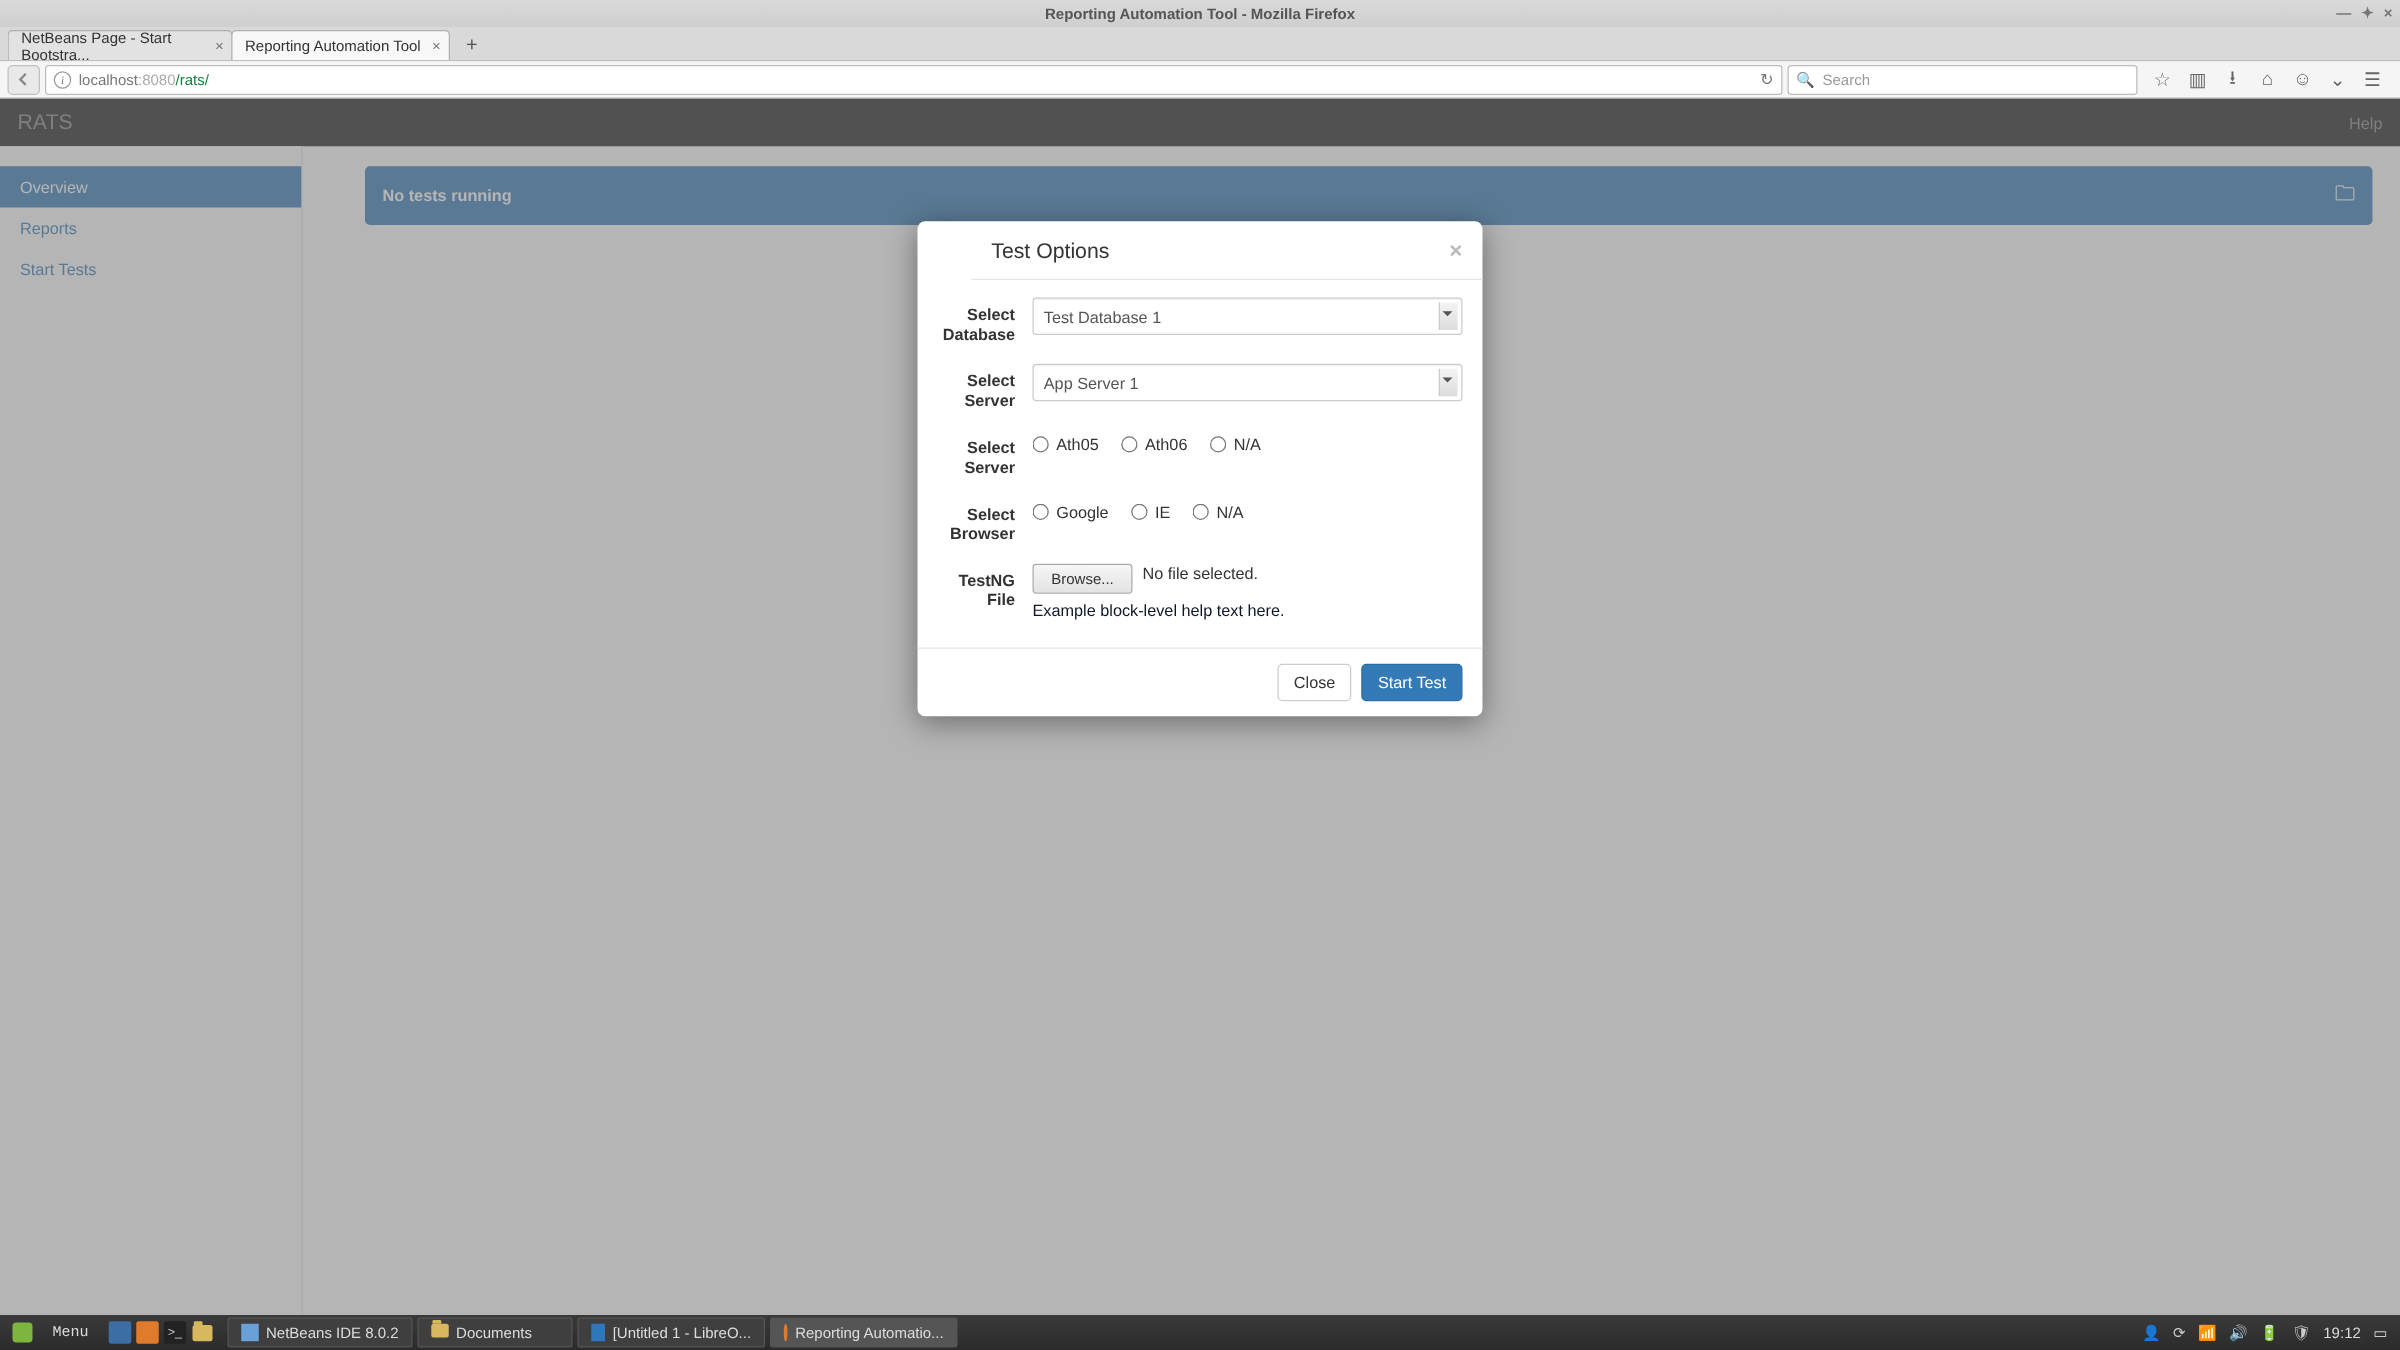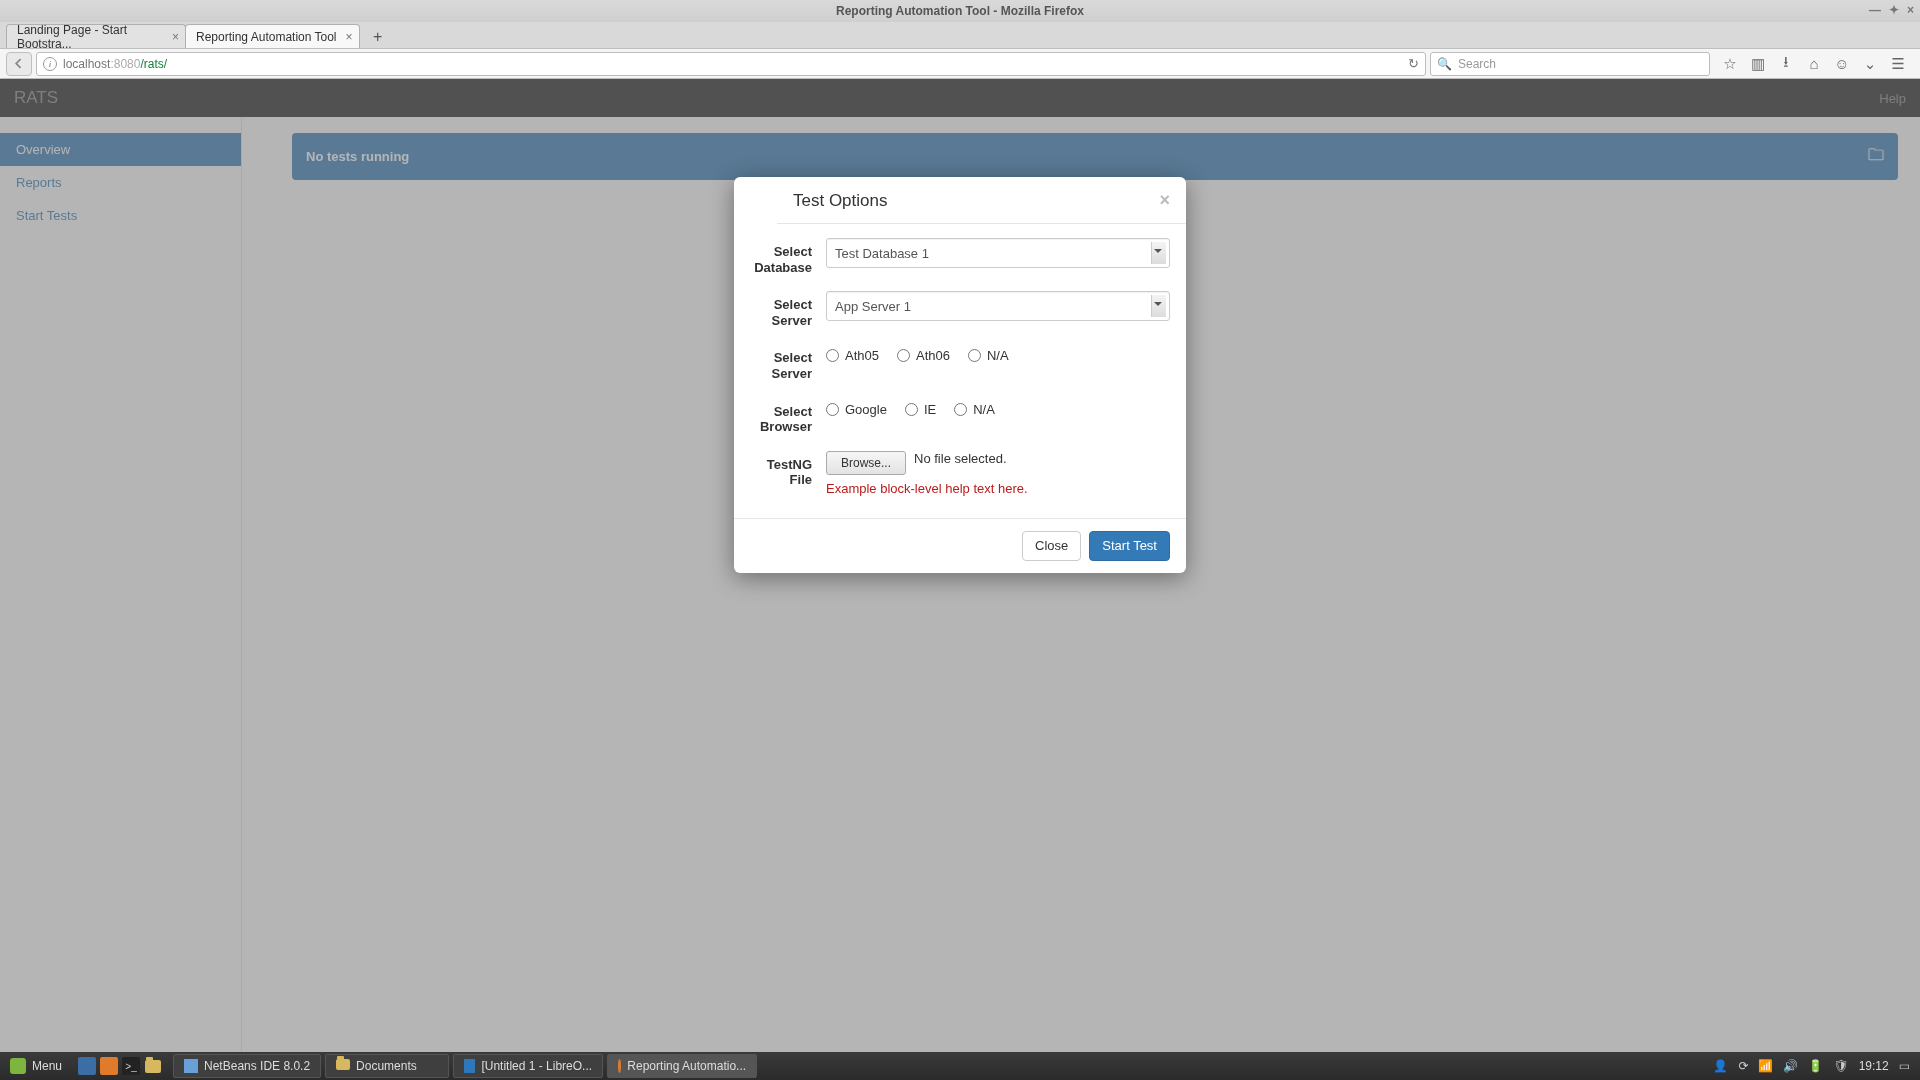--- a/index.html
+++ b/index.html
@@ -55,28 +55,28 @@
 .form-control-wrap { flex:1; }
 .select { width:100%; height:30px; border:1px solid #ccc; border-radius:3px; background:#fff; padding:0 8px; font-size:13px; color:#555; position:relative; display:flex; align-items:center; box-shadow: inset 0 1px 1px rgba(0,0,0,0.06);}
 .select::after { content:""; position:absolute; right:3px; top:3px; bottom:3px; width:14px; background: linear-gradient(#f4f4f4,#dcdcdc); border-left:1px solid #ccc; }
 .select .caret { position:absolute; right:7px; top:50%; transform:translateY(-50%); border:4px solid transparent; border-top-color:#555; z-index:2;}
 .radio-row { display:flex; gap:18px; padding-top:4px; font-size:13px; color:#333;}
 .radio-row label { display:flex; align-items:center; gap:6px; }
 .radio-row input { margin:0; }
 .file-row { display:flex; align-items:flex-start; gap:8px; }
 .browse-btn { height:24px; padding:0 14px; border:1px solid #aaa; border-radius:3px; background:linear-gradient(#f6f6f6,#e3e3e3); font-size:12px; color:#333; }
 .file-status { font-size:13px; color:#333; }
-.help-text { font-size:13px; color:#b91c1c; margin-top:6px; }
+.help-text { font-size:13px; color:#0f172a; margin-top:6px; }
 .modal-footer { border-top:1px solid #e5e5e5; padding:12px 16px; display:flex; justify-content:flex-end; gap:8px; }
 .btn { height:30px; padding:0 12px; border-radius:4px; font-size:13px; border:1px solid #ccc; background:#fff; color:#333; display:inline-flex; align-items:center; }
 .btn-primary { background:#337ab7; border-color:#2e6da4; color:#fff; }
 
 
 .taskbar { position:absolute; left:0; right:0; bottom:0; height:28px; background: linear-gradient(#3a3a3a,#2b2b2b); display:flex; align-items:center; color:#ddd; font-size:12px;}
-.taskbar .menu-btn { display:flex; align-items:center; gap:6px; padding:0 10px; height:100%; }
+.taskbar .menu-btn { display:flex; align-items:center; gap:16px; padding:0 10px; height:100%;font-family:Liberation Mono, monospace; }
 .taskbar .mint-logo { width:16px;height:16px;background:#7db53f;border-radius:3px; display:inline-block; position:relative;}
 .taskbar .qlaunch { display:flex; align-items:center; gap:4px; padding:0 6px;}
 .taskbar .ql-icon { width:18px;height:18px; display:inline-flex; align-items:center; justify-content:center; border-radius:2px;}
 .taskbar .tasks { display:flex; align-items:center; gap:2px; padding-left:4px;}
 .taskbar .task { height:24px; min-width:124px; max-width:150px; padding:0 10px; margin:0 1px; background:#3f3f3f; border:1px solid #555; border-radius:2px; display:flex; align-items:center; gap:6px; color:#ddd; overflow:hidden; white-space:nowrap;}
 .taskbar .task.active { background:#555; }
 .taskbar .task .task-icon { width:14px; height:14px; display:inline-block; }
 .taskbar .tray { margin-left:auto; display:flex; align-items:center; gap:10px; padding:0 10px; color:#ccc; }
 .taskbar .tray .clock { font-size:12px; color:#ddd;}
 .folder-icon { width:16px;height:13px;background:#d7b85f;border-radius:2px;position:relative;display:inline-block;}
@@ -92,21 +92,21 @@
   <span>Reporting Automation Tool - Mozilla Firefox</span>
   <div class="win-controls">
     <span>—</span>
     <span>✦</span>
     <span>×</span>
   </div>
 </div>
 
 <div class="tabstrip">
   <div class="tab">
-    <span>Landing Page - Start Bootstra...</span>
+    <span>NetBeans Page - Start Bootstra...</span>
     <span class="tab-close">×</span>
   </div>
   <div class="tab active">
     <span>Reporting Automation Tool</span>
     <span class="tab-close">×</span>
   </div>
   <div class="newtab">+</div>
 </div>
 
 <div class="navbar-ff">

